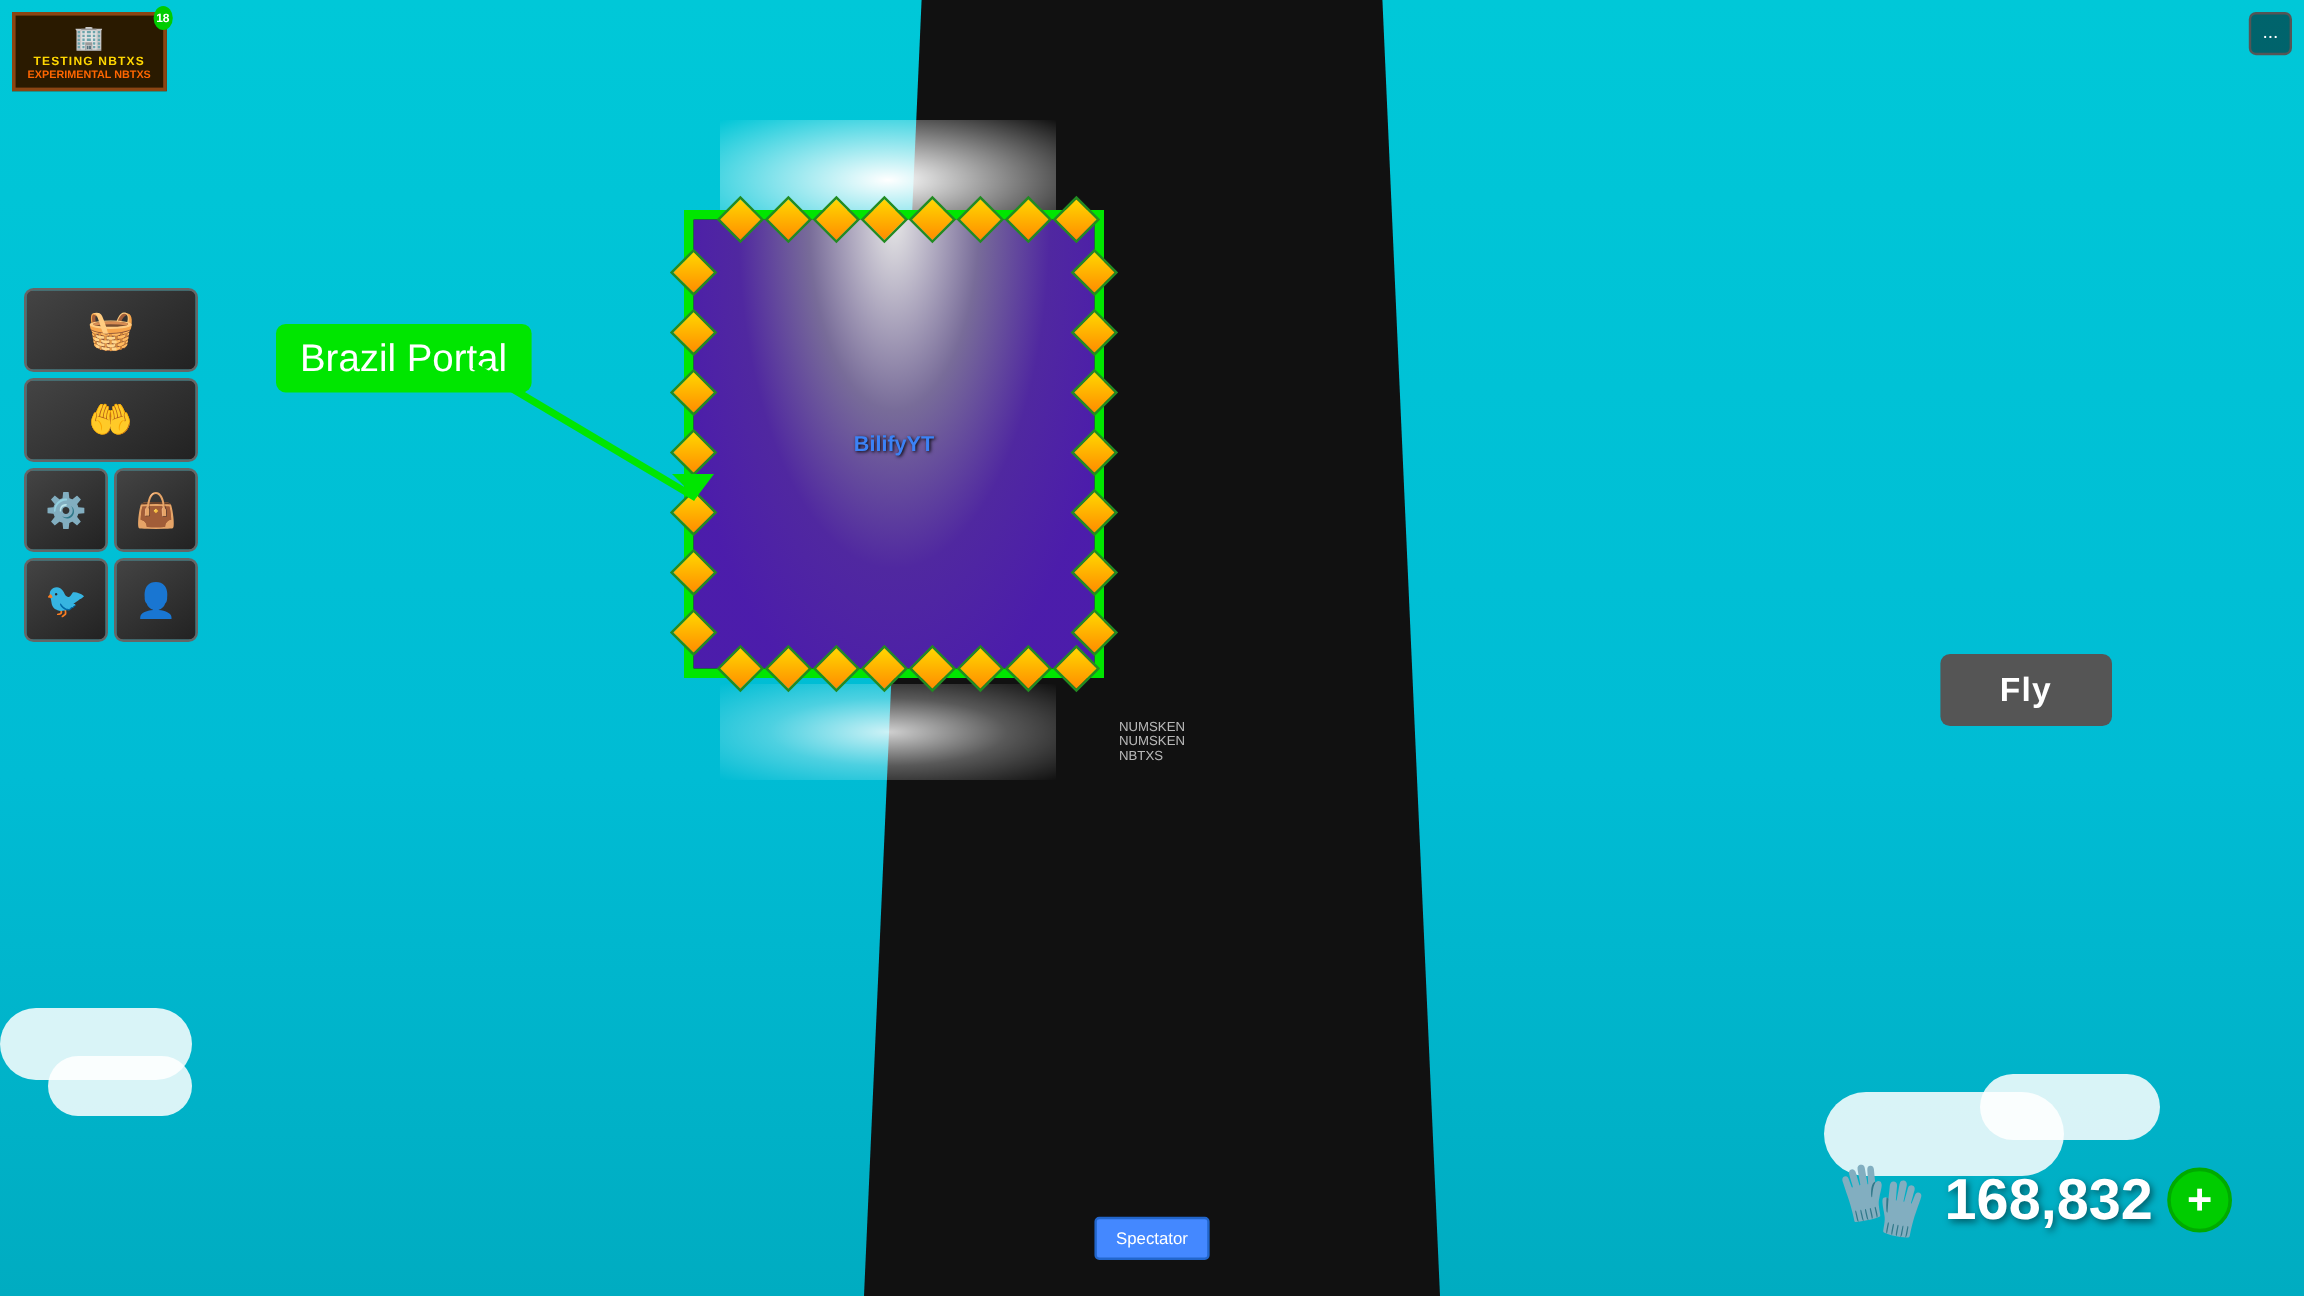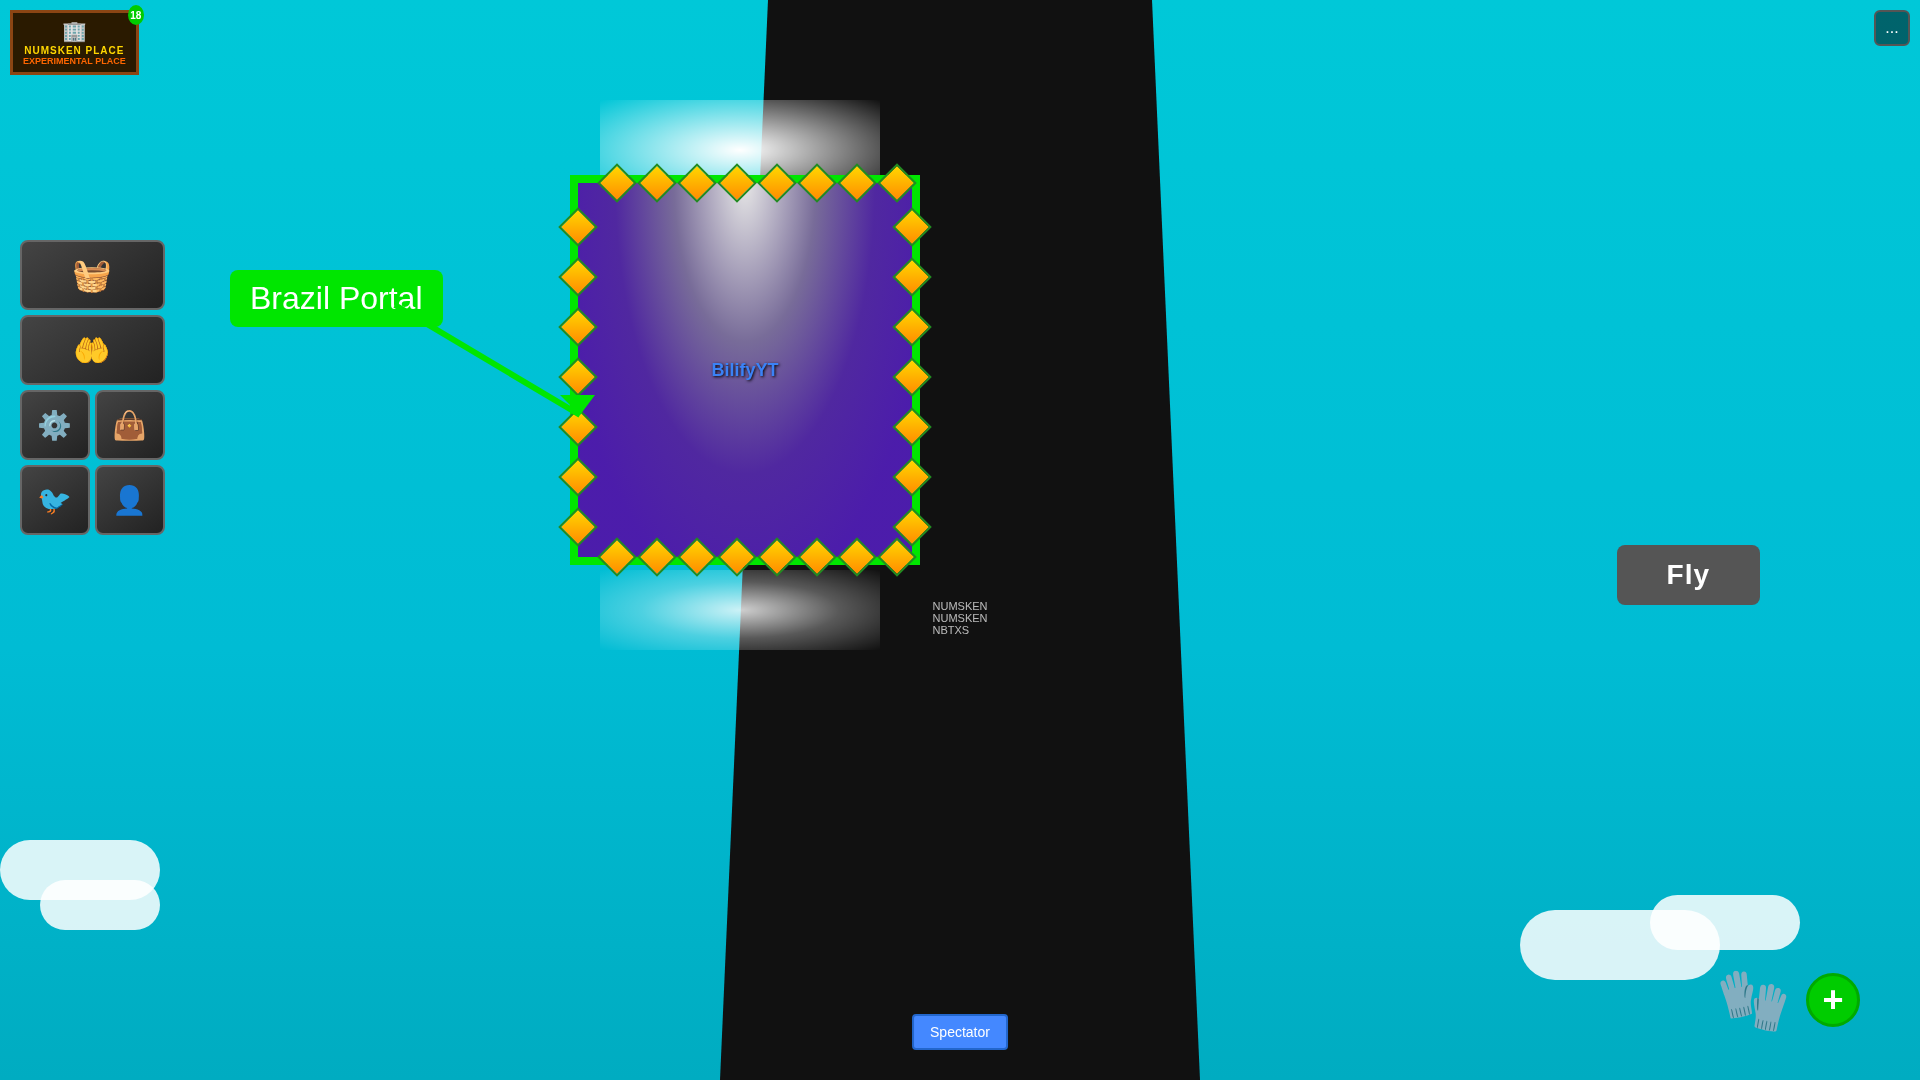--- a/index.html
+++ b/index.html
@@ -363,22 +363,22 @@
 <svg style="position:absolute; left:385px; top:295px; z-index:30;" width="210" height="140">
   <line x1="10" y1="10" x2="195" y2="120" stroke="#00e600" stroke-width="6"></line>
   <polygon points="195,120 175,100 210,100" fill="#00e600"></polygon>
 </svg>
 
 <div class="top-left-badge">
   <div class="badge-box">
     <div class="badge-notification">18</div>
 
     <div style="color:#ffd700; font-size:20px; margin-bottom:2px;">🏢</div>
-    <div class="badge-title">NUMSKEN PLACE</div>
-    <div class="badge-subtitle">EXPERIMENTAL PLACE</div>
+    <div class="badge-title">TESTING NBTXS</div>
+    <div class="badge-subtitle">EXPERIMENTAL NBTXS</div>
   </div>
 </div>
 
 <div class="top-right-menu">
   <span>...</span>
 </div>
 
 <div class="sidebar">
 
   <div class="sidebar-btn wide" style="width:145px; grid-column: 1/3; display:flex; align-items:center; justify-content:center;">
@@ -407,16 +407,17 @@
 <div class="leaderboard-area">
   <div>NUMSKEN</div>
   <div>NUMSKEN</div>
   <div>NBTXS</div>
 </div>
 
 <button class="fly-button">Fly</button>
 
 <div class="currency-bar">
   <div class="hand-icon">🧤</div>
+  <div class="currency-amount">168,832</div>
   <div class="plus-button">+</div>
 </div>
 
 <div class="spectator-btn">Spectator</div>
 
 </body></html>

